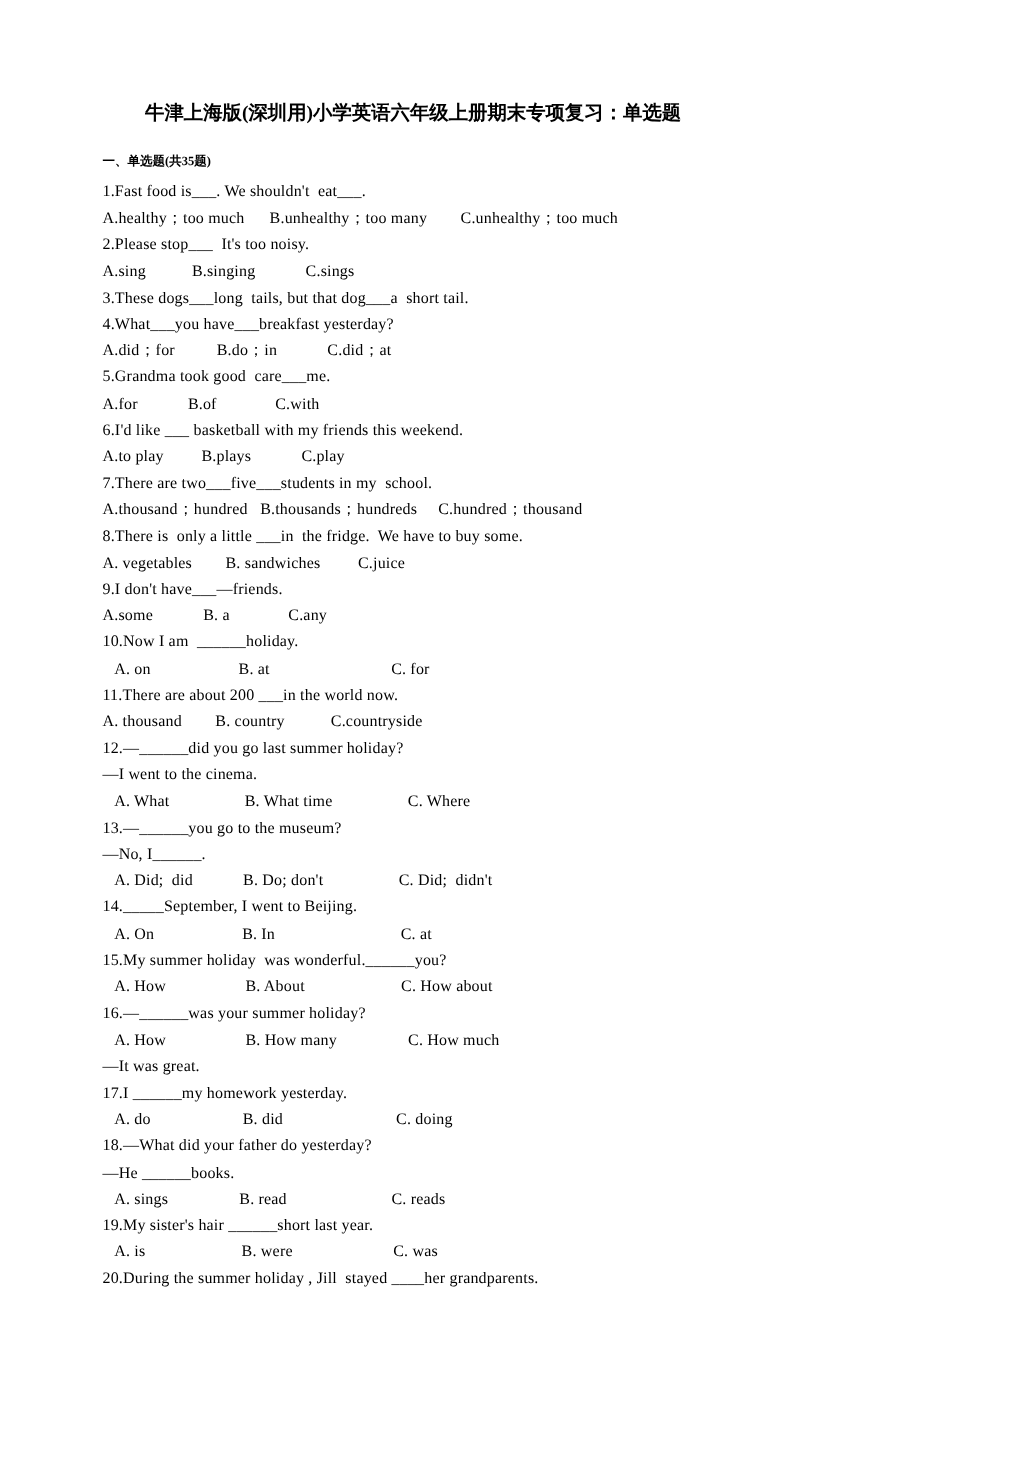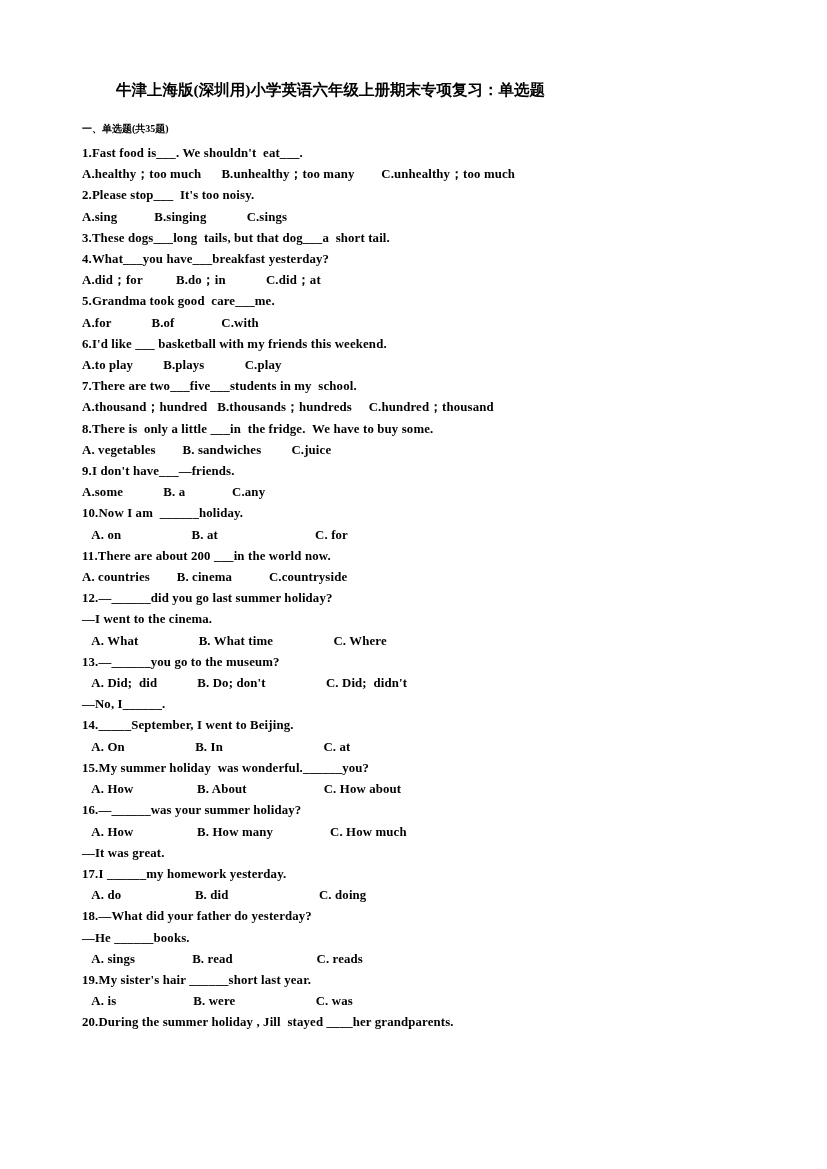--- a/index.html
+++ b/index.html
@@ -43,21 +43,20 @@
     position: absolute;
     left: 82px;
     top: 143px;
     width: 700px;
   }
   .line {
     font-size: 12.8px;
     line-height: 21.2px;
     white-space: pre;
     letter-spacing: 0.15px;
-    font-weight: bold;
   }
 </style>
 </head>
 <body>
 
 <div class="page">
 
   <div class="doc-title">牛津上海版(深圳用)小学英语六年级上册期末专项复习：单选题</div>
 
   <div class="section-head">一、单选题(共35题)</div>
@@ -76,27 +75,27 @@
     <div class="line">A.to play         B.plays            C.play</div>
     <div class="line">7.There are two___five___students in my  school.</div>
     <div class="line">A.thousand；hundred   B.thousands；hundreds     C.hundred；thousand</div>
     <div class="line">8.There is  only a little ___in  the fridge.  We have to buy some.</div>
     <div class="line">A. vegetables        B. sandwiches         C.juice</div>
     <div class="line">9.I don't have___—friends.</div>
     <div class="line">A.some            B. a              C.any</div>
     <div class="line">10.Now I am  ______holiday.</div>
     <div class="line">   A. on                     B. at                             C. for</div>
     <div class="line">11.There are about 200 ___in the world now.</div>
-    <div class="line">A. countries        B. cinema           C.countryside</div>
+    <div class="line">A. thousand        B. country           C.countryside</div>
     <div class="line">12.—______did you go last summer holiday?</div>
     <div class="line">—I went to the cinema.</div>
     <div class="line">   A. What                  B. What time                  C. Where</div>
     <div class="line">13.—______you go to the museum?</div>
+    <div class="line">—No, I______.</div>
     <div class="line">   A. Did;  did            B. Do; don't                  C. Did;  didn't</div>
-    <div class="line">—No, I______.</div>
     <div class="line">14._____September, I went to Beijing.</div>
     <div class="line">   A. On                     B. In                              C. at</div>
     <div class="line">15.My summer holiday  was wonderful.______you?</div>
     <div class="line">   A. How                   B. About                       C. How about</div>
     <div class="line">16.—______was your summer holiday?</div>
     <div class="line">   A. How                   B. How many                 C. How much</div>
     <div class="line">—It was great.</div>
     <div class="line">17.I ______my homework yesterday.</div>
     <div class="line">   A. do                      B. did                           C. doing</div>
     <div class="line">18.—What did your father do yesterday?</div>

